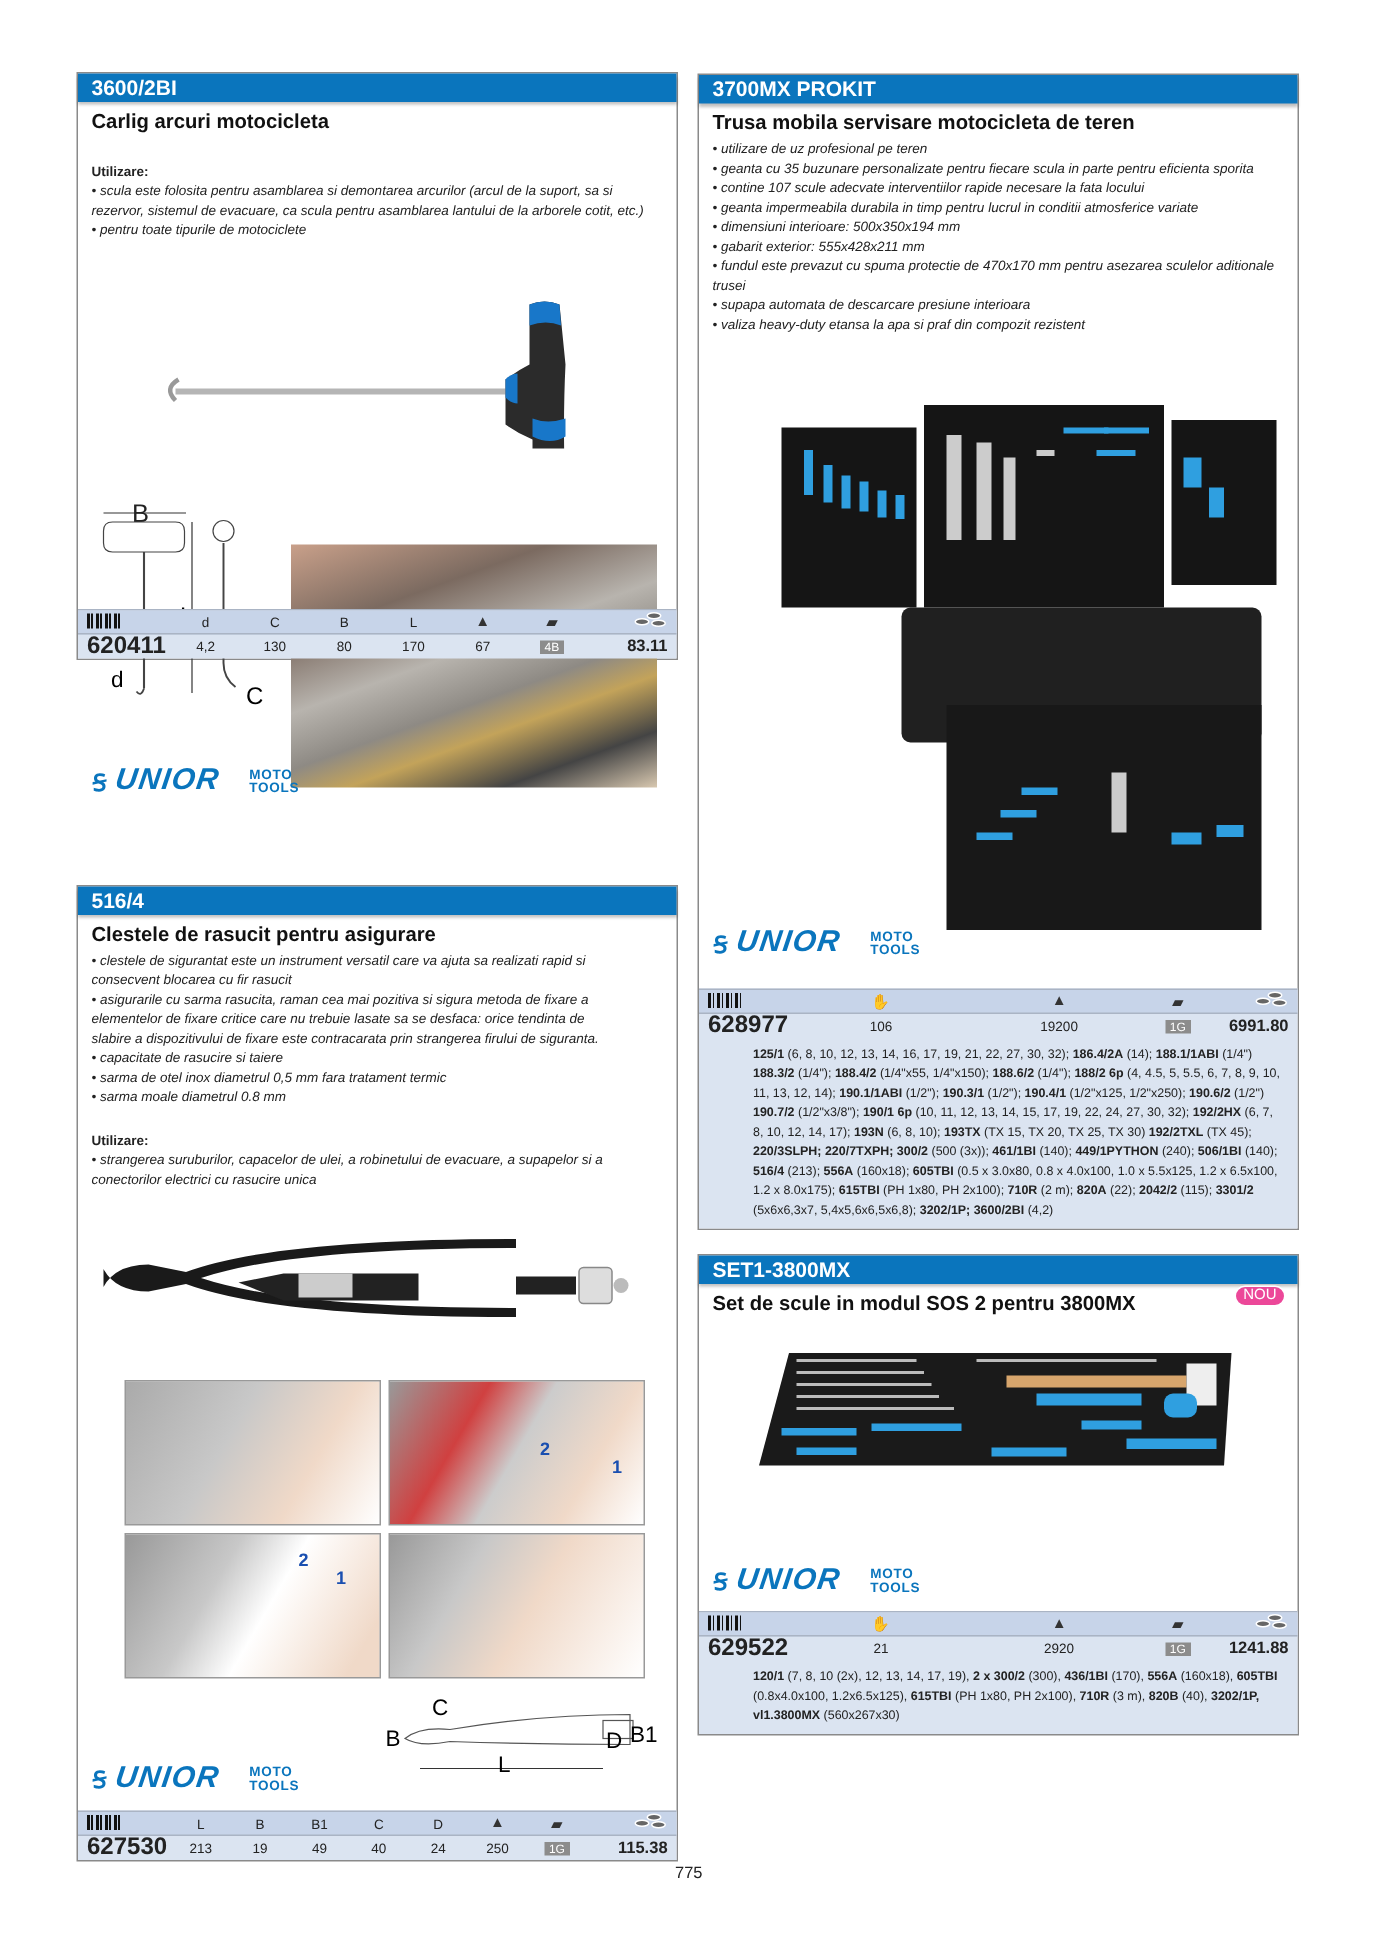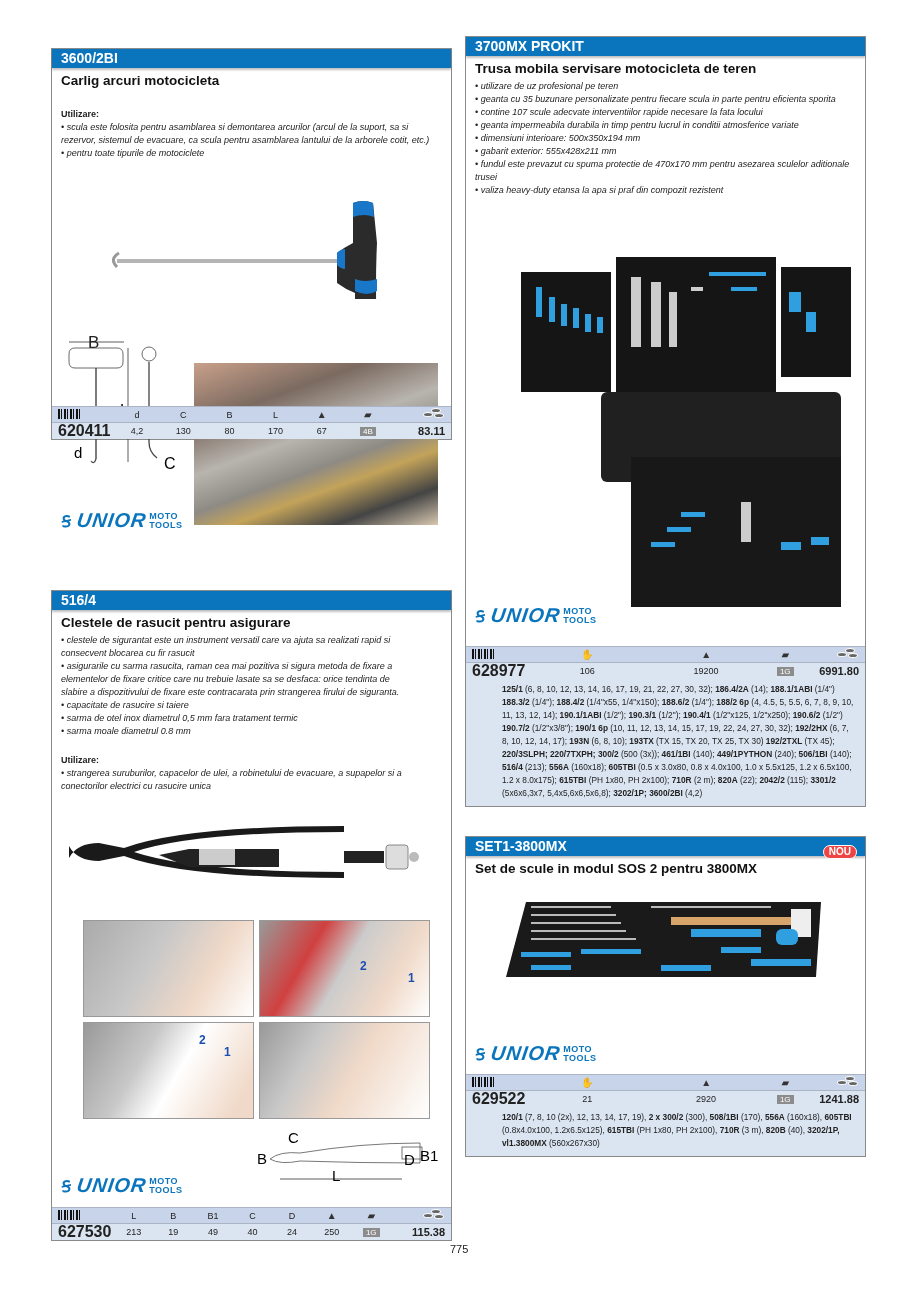--- a/index.html
+++ b/index.html
@@ -1,40 +1,40 @@
 <!DOCTYPE html>
 <html><head>
 <meta charset="utf-8">
 <style>
 *{box-sizing:border-box;margin:0;padding:0}
 body{width:920px;height:1301px;background:#fff;font-family:"Liberation Sans",sans-serif;color:#222;position:relative;overflow:hidden}
 .card{position:absolute;border:1px solid #8a8a8a;background:#fff}
 .hdr{background:#0a75bd;color:#fff;font-weight:bold;font-size:14px;height:19px;line-height:19px;padding-left:9px;position:relative;box-shadow:0 2px 2px rgba(0,0,0,.25)}
-.nou{position:absolute;right:8px;top:8px;background:#ef4444;color:#fff;border:1.5px solid #fff;border-radius:8px;font-size:10px;line-height:12px;padding:0 5px;font-weight:bold}
+.nou{position:absolute;right:8px;top:20px;background:#ec4899;color:#fff;border:1.5px solid #fff;border-radius:8px;font-size:10px;line-height:12px;padding:0 5px;font-weight:normal}
 .title{font-weight:bold;font-size:13.5px;padding:5px 9px 4px;color:#111}
 .body-txt{font-size:9px;font-style:italic;line-height:13px;padding:0 9px;color:#222}
 .body-txt .lbl{font-style:normal;font-weight:bold;margin-top:16px;display:block}
 .tbl{position:absolute;left:0;right:0;bottom:0;background:#dbe4f1;border-top:1px solid #aab4c4;font-size:9px}
 .tbl .hrow,.tbl .vrow{display:flex;align-items:center;height:16px}
 .tbl .hrow{background:#c7d4e9;border-bottom:1px solid #aab4c4}
 .tbl .c{text-align:center;flex:1}
 .tbl .c.first{flex:0 0 62px;text-align:left;padding-left:6px}
 .tbl .c.price{flex:0 0 60px;text-align:right;padding-right:6px;font-weight:bold;font-size:11px}
 .tbl .code{font-weight:bold;font-size:16px}
 .tbl .badge{background:#8c8c8c;color:#fff;font-size:8px;padding:0 3px}
 .barcode{display:inline-block;width:24px;height:10px;background:repeating-linear-gradient(90deg,#111 0 2px,transparent 2px 3px,#111 3px 4px,transparent 4px 6px)}
 .ico{display:inline-block;color:#333;font-size:10px}
 .coins{display:inline-block;width:22px;height:11px;position:relative}
 .coins i{position:absolute;width:10px;height:5px;border-radius:50%;background:#666;border:1px solid #fff}
 .comp{font-size:8.3px;line-height:13px;padding:4px 10px 6px 36px;color:#222}
 .comp b{font-weight:bold}
 .logo{position:absolute;display:flex;align-items:center;color:#0a75bd}
 .logo .sym{font-size:16px;font-weight:bold;margin-right:6px}
 .logo .unior{font-weight:bold;font-style:italic;font-size:20px;letter-spacing:1px;transform:skewX(-8deg)}
-.logo .moto{font-size:9px;font-weight:bold;line-height:9px;margin-left:3px;letter-spacing:.5px}
+.logo .moto{font-size:9px;font-weight:bold;line-height:9px;margin-left:20px;letter-spacing:.5px}
 .img{position:absolute}
 .pagenum{position:absolute;left:450px;top:1243px;font-size:11px}
 </style>
 </head>
 <body>
 
 <div class="card" style="left:51px;top:48px;width:401px;height:392px">
   <div class="hdr">3600/2BI</div>
   <div class="title">Carlig arcuri motocicleta</div>
   <div class="body-txt">
@@ -88,31 +88,32 @@
       <span class="c">130</span>
       <span class="c">80</span>
       <span class="c">170</span>
       <span class="c">67</span>
       <span class="c"><span class="badge">4B</span></span>
       <span class="c price">83.11</span>
     </div>
   </div>
 </div>
 
-<div class="card" style="left:465px;top:36px;width:401px;height:771px">
+<div class="card" style="left:465px;top:49px;width:401px;height:771px">
   <div class="hdr">3700MX PROKIT</div>
   <div class="title">Trusa mobila servisare motocicleta de teren</div>
   <div class="body-txt">
     <div>• utilizare de uz profesional  pe teren</div>
     <div>• geanta cu 35 buzunare personalizate pentru fiecare scula in parte pentru eficienta sporita</div>
     <div>• contine 107 scule adecvate interventiilor rapide necesare la fata locului</div>
     <div>• geanta impermeabila durabila in timp pentru lucrul in conditii atmosferice variate</div>
     <div>• dimensiuni interioare: 500x350x194 mm</div>
     <div>• gabarit exterior: 555x428x211 mm</div>
     <div>• fundul este prevazut cu spuma protectie de 470x170 mm pentru asezarea sculelor aditionale trusei</div>
+    <div>• supapa automata de descarcare presiune interioara</div>
     <div>• valiza heavy-duty etansa la apa si praf din compozit rezistent</div>
   </div>
   <svg class="img" style="left:15px;top:205px" width="380" height="365" viewBox="0 0 380 365">
     <rect x="40" y="30" width="90" height="120" fill="#151515"></rect>
     <rect x="135" y="15" width="160" height="135" fill="#151515"></rect>
     <rect x="300" y="25" width="70" height="110" fill="#151515"></rect>
     <rect x="120" y="150" width="240" height="90" rx="6" fill="#202020"></rect>
     <rect x="150" y="215" width="210" height="150" fill="#181818"></rect>
     <g fill="#2f9fe0">
       <rect x="55" y="45" width="6" height="30"></rect>
@@ -274,17 +275,17 @@
       <span class="c"><span class="ico">▰</span></span>
       <span class="c price"><span class="coins"><i style="left:0;top:4px"></i><i style="left:8px;top:0"></i><i style="left:11px;top:5px"></i></span></span>
     </div>
     <div class="vrow">
       <span class="c first code">629522</span>
       <span class="c" style="flex:3">21</span>
       <span class="c" style="flex:3">2920</span>
       <span class="c"><span class="badge">1G</span></span>
       <span class="c price">1241.88</span>
     </div>
-    <div class="comp"><b>120/1</b> (7, 8, 10 (2x), 12, 13, 14, 17, 19), <b>2 x 300/2</b> (300), <b>508/1BI</b> (170), <b>556A</b> (160x18), <b>605TBI</b> (0.8x4.0x100, 1.2x6.5x125), <b>615TBI</b> (PH 1x80, PH 2x100), <b>710R</b> (3 m), <b>820B</b> (40), <b>3202/1P, vl1.3800MX</b> (560x267x30)</div>
+    <div class="comp"><b>120/1</b> (7, 8, 10 (2x), 12, 13, 14, 17, 19), <b>2 x 300/2</b> (300), <b>436/1BI</b> (170), <b>556A</b> (160x18), <b>605TBI</b> (0.8x4.0x100, 1.2x6.5x125), <b>615TBI</b> (PH 1x80, PH 2x100), <b>710R</b> (3 m), <b>820B</b> (40), <b>3202/1P, vl1.3800MX</b> (560x267x30)</div>
   </div>
 </div>
 
 <div class="pagenum">775</div>
 
 </body></html>

